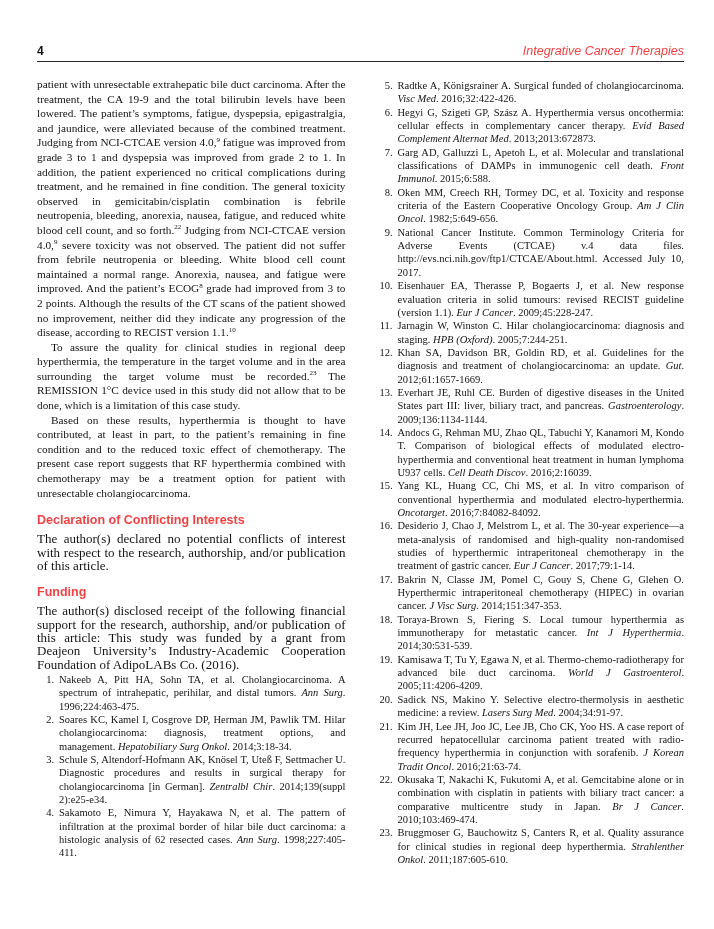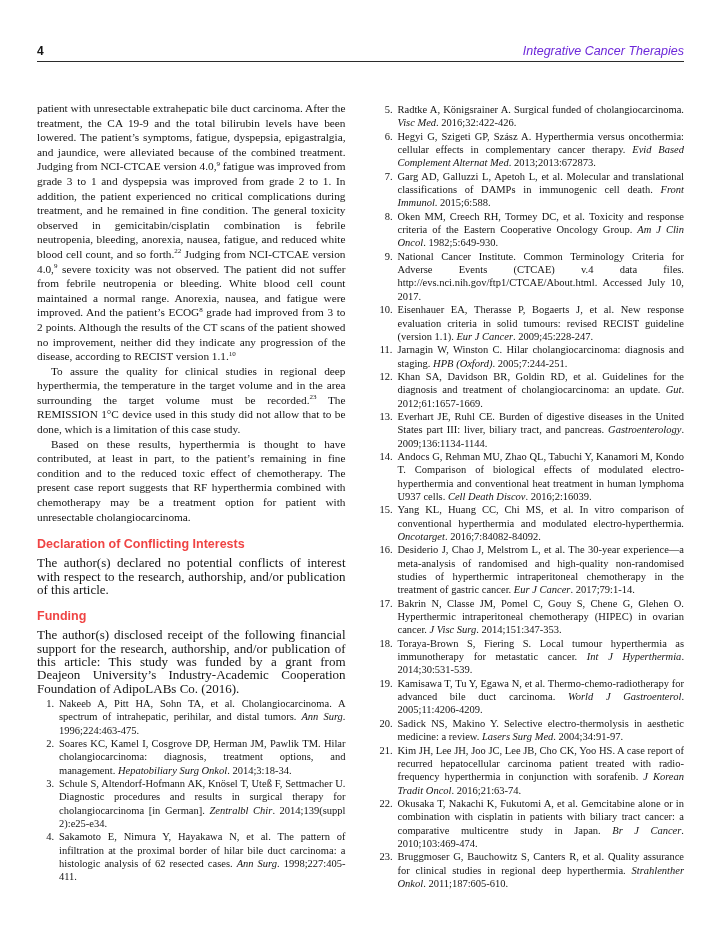--- a/index.html
+++ b/index.html
@@ -17,24 +17,24 @@
     display: flex; justify-content: space-between; align-items: baseline;
     border-bottom: 1.5px solid #2b2b2b;
     padding-bottom: 3px;
   }
   .page-num {
     font-family: "Liberation Sans", sans-serif;
     font-weight: 700; font-size: 12px;
   }
   .journal-name {
     font-family: "Liberation Sans", sans-serif;
-    font-style: italic; font-size: 12.5px; color: #6d28d9;
+    font-style: italic; font-size: 12.5px; color: #ef4444;
   }
   .columns {
-    display: flex; gap: 30px; margin-top: 39px;
+    display: flex; gap: 30px; margin-top: 15px;
   }
   .col { width: 317px; }
   .body-par {
     margin: 0;
     font-size: 11.3px; line-height: 14.6px;
     text-align: justify;
   }
   .body-par.indent { text-indent: 14px; }
   sup {
     font-size: 7px; line-height: 0;
@@ -115,21 +115,21 @@
           <li>
             <span class="ref-num">6.</span>
             <span class="ref-body"><span>Hegyi G, Szigeti GP, Szász A. Hyperthermia versus oncothermia: cellular effects in complementary cancer therapy. </span><i>Evid Based Complement Alternat Med</i><span>. 2013;2013:672873.</span></span>
           </li>
           <li>
             <span class="ref-num">7.</span>
             <span class="ref-body"><span>Garg AD, Galluzzi L, Apetoh L, et al. Molecular and translational classifications of DAMPs in immunogenic cell death. </span><i>Front Immunol</i><span>. 2015;6:588.</span></span>
           </li>
           <li>
             <span class="ref-num">8.</span>
-            <span class="ref-body"><span>Oken MM, Creech RH, Tormey DC, et al. Toxicity and response criteria of the Eastern Cooperative Oncology Group. </span><i>Am J Clin Oncol</i><span>. 1982;5:649-930.</span></span>
+            <span class="ref-body"><span>Oken MM, Creech RH, Tormey DC, et al. Toxicity and response criteria of the Eastern Cooperative Oncology Group. </span><i>Am J Clin Oncol</i><span>. 1982;5:649-656.</span></span>
           </li>
           <li>
             <span class="ref-num">9.</span>
             <span class="ref-body"><span>National Cancer Institute. Common Terminology Criteria for Adverse Events (CTCAE) v.4 data files. http://evs.nci.nih.gov/ftp1/CTCAE/About.html. Accessed July 10, 2017.</span></span>
           </li>
           <li>
             <span class="ref-num">10.</span>
             <span class="ref-body"><span>Eisenhauer EA, Therasse P, Bogaerts J, et al. New response evaluation criteria in solid tumours: revised RECIST guideline (version 1.1). </span><i>Eur J Cancer</i><span>. 2009;45:228-247.</span></span>
           </li>
           <li>

